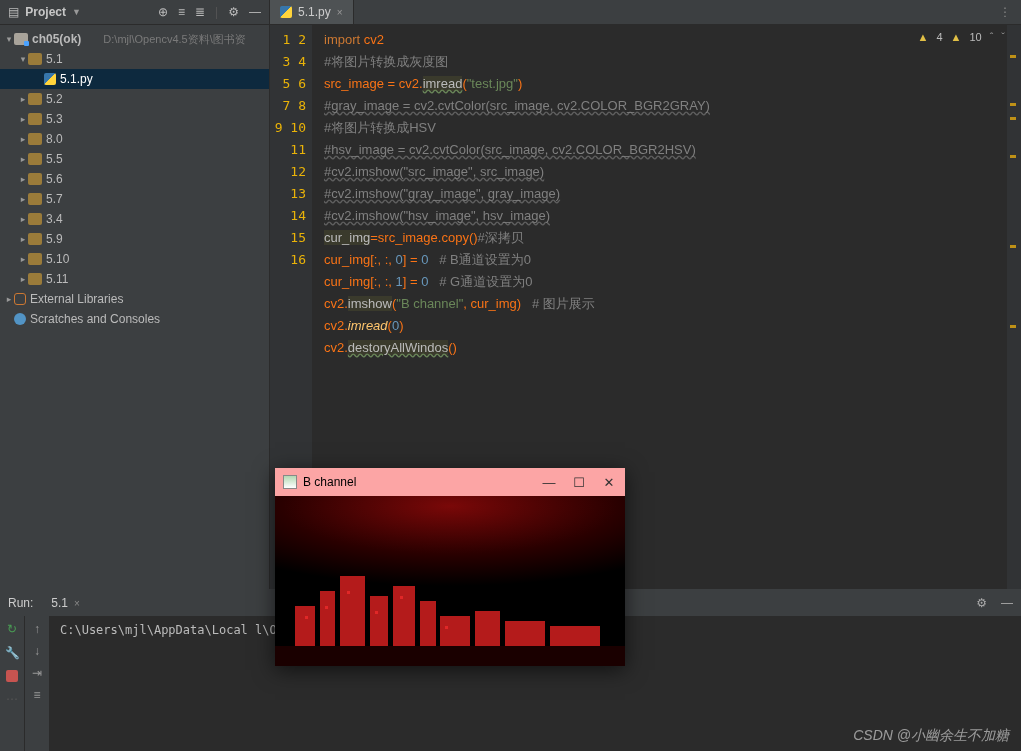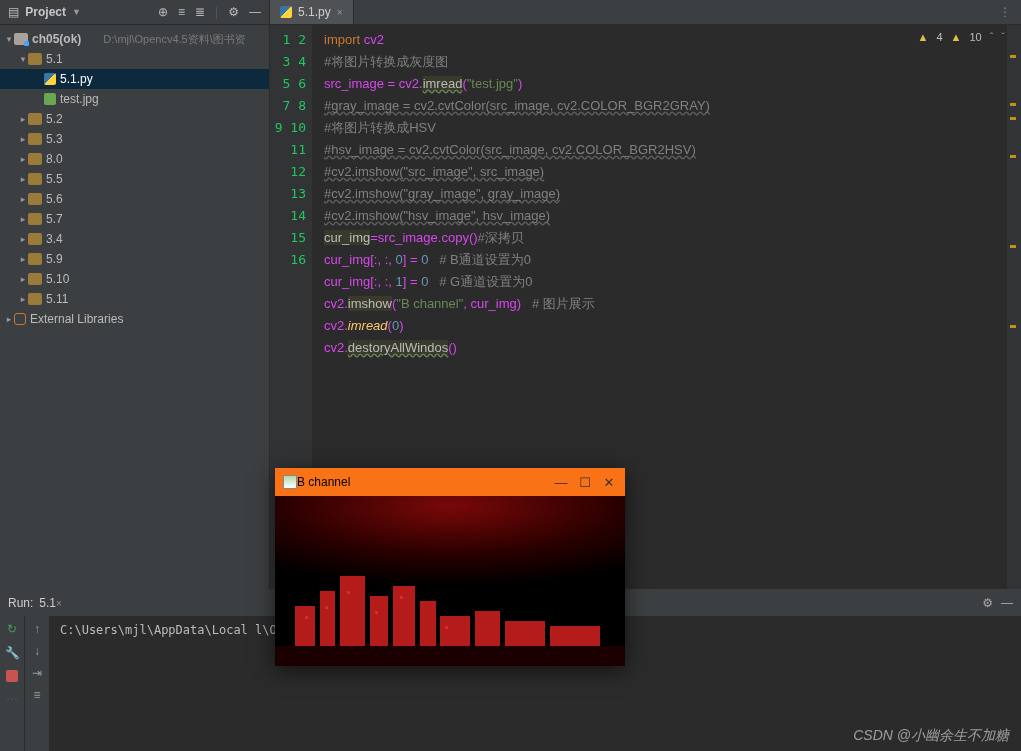--- a/index.html
+++ b/index.html
@@ -21,49 +21,49 @@
 .chev { width: 10px; text-align: center; color: #999; font-size: 9px; }
 .sp { display: inline-block; }
 .fold { width: 14px; height: 12px; background: #9a7b3a; border-radius: 2px; margin-right: 4px; }
 .fold.root { background: #a8a39a; position: relative; }
 .fold.root::after { content: ""; position: absolute; right: -1px; bottom: -1px; width: 5px; height: 5px; background: #4aa2ff; border-radius: 1px; }
 .imgicon { width: 12px; height: 12px; background: #6aa84f; border-radius: 2px; margin-right: 4px; }
 .libicon { width: 12px; height: 12px; border: 1px solid #cc7832; border-radius: 3px; margin-right: 4px; }
 .scratchicon { width: 12px; height: 12px; background: #5294c5; border-radius: 50%; margin-right: 4px; }
 .dimpath { color: #7a7a7a; margin-left: 22px; font-size: 11px; }
 .editor { flex: 1; display: flex; background: #2b2b2b; position: relative; }
-.gutter { width: 42px; background: #313335; text-align: right; padding: 4px 6px 0 0; color: #22c55e; font-family: Consolas, monospace; font-size: 13px; line-height: 22px; }
+.gutter { width: 42px; background: #313335; text-align: right; padding: 4px 6px 0 0; color: #eab308; font-family: Consolas, monospace; font-size: 13px; line-height: 22px; }
 .code { flex: 1; padding: 4px 0 0 12px; font-family: Consolas, monospace; font-size: 13px; line-height: 22px; white-space: pre; }
 .kw { color: #cc7832; }
 .str { color: #6a8759; }
 .num { color: #6897bb; }
 .com { color: #808080; }
 .comunderline { color: #808080; text-decoration: wavy underline #606060; text-decoration-skip-ink: none; }
-.ident { color: #d946ef; }
+.ident { color: #f97316; }
 .func { color: #ffc66d; font-style: italic; }
 .warn { background: rgba(82,82,48,0.4); color: #bbb; text-align: center; }
 .typo { text-decoration: wavy underline #6a8759; }
 .editor-right { position: absolute; right: 0; top: 0; width: 14px; height: 100%; background: #313335; }
 .editor-right .m { position: absolute; left: 3px; width: 6px; height: 3px; background: #be9117; }
 .warnbar { position: absolute; right: 16px; top: 6px; display: flex; gap: 8px; align-items: center; color: #bbb; font-size: 11px; }
 .warnA { color: #e2c046; }
 .warnCh { color: #999; }
 .run-panel { position: absolute; bottom: 0; left: 0; right: 0; height: 162px; background: #2b2b2b; border-top: 1px solid #3c3f41; }
-.run-tab { height: 26px; background: #3c3f41; display: flex; align-items: center; padding: 0 8px; color: #ccc; }
+.run-tab { height: 26px; background: #3c3f41; display: flex; align-items: center; padding: 0 8px; gap: 6px; color: #ccc; }
 .run-tab .x { color: #888; font-size: 10px; }
 .run-tab .gear { margin-left: auto; color: #aaa; }
 .run-body { display: flex; height: calc(100% - 26px); }
 .run-gutter { width: 25px; background: #3c3f41; display: flex; flex-direction: column; align-items: center; padding-top: 6px; gap: 10px; border-right: 1px solid #2b2b2b; }
 .run-gutter2 { width: 25px; background: #3c3f41; display: flex; flex-direction: column; align-items: center; padding-top: 6px; gap: 8px; border-right: 1px solid #2b2b2b; }
 .gbtn { width: 14px; height: 14px; color: #999; font-size: 12px; text-align: center; line-height: 14px; }
 .gbtn.green { color: #499c54; }
 .gbtn.red { width: 12px; height: 12px; background: #c75450; border-radius: 2px; }
 .run-out { flex: 1; padding: 6px 10px; font-family: Consolas, monospace; font-size: 12px; color: #bbb; overflow: hidden; white-space: nowrap; }
 .popup { position: absolute; left: 275px; top: 468px; width: 350px; background: #fff; box-shadow: 0 4px 20px rgba(0,0,0,0.6); }
-.popup-title { height: 28px; display: flex; align-items: center; padding: 0 8px; background: #f97316; color: #000; font-size: 12px; }
+.popup-title { height: 28px; display: flex; align-items: center; padding: 0 8px; gap: 6px; background: #fca5a5; color: #000; font-size: 12px; }
 .popup-title .wicon { width: 14px; height: 14px; border: 1px solid #888; background: linear-gradient(#b2d8b2, #fff); }
 .popup-title .wtxt { flex: 1; }
 .popup-title .wbtn { width: 16px; text-align: center; color: #333; font-size: 13px; margin-left: 8px; }
 .popup-img { width: 100%; height: 170px; background: #000; position: relative; overflow: hidden; }
 .popup-img svg { width: 100%; height: 100%; }
 .watermark { position: absolute; right: 12px; bottom: 6px; color: rgba(230,230,230,0.6); font-size: 14px; font-style: italic; }
 .ico { display:inline-block; }
 </style>
 </head>
 <body>
@@ -107,25 +107,20 @@
           <span class="chev">▾</span>
         <span class="fold"></span>
         <span>5.1</span>
       </div>
       <div class="tree-row sel">
         <span class="sp" style="width:44px"></span>
         <span class="pyicon" style="margin-right:4px"></span>
         <span>5.1.py</span>
       </div>
       <div class="tree-row">
-        <span class="sp" style="width:44px"></span>
-        <span class="imgicon"></span>
-        <span>test.jpg</span>
-      </div>
-      <div class="tree-row">
           <span class="sp" style="width:18px"></span>
           <span class="chev">▸</span>
           <span class="fold"></span>
           <span>5.2</span>
         </div>
       <div class="tree-row">
           <span class="sp" style="width:18px"></span>
           <span class="chev">▸</span>
           <span class="fold"></span>
           <span>5.3</span>
@@ -176,20 +171,25 @@
           <span class="sp" style="width:18px"></span>
           <span class="chev">▸</span>
           <span class="fold"></span>
           <span>5.11</span>
         </div>
       <div class="tree-row">
         <span class="sp" style="width:4px"></span>
           <span class="chev">▸</span>
         <span class="libicon"></span>
         <span>External Libraries</span>
+      </div>
+      <div class="tree-row">
+        <span class="sp" style="width:14px"></span>
+        <span class="scratchicon"></span>
+        <span>Scratches and Consoles</span>
       </div>
     </div>
   </div>
 
   <div class="editor">
     <div class="gutter">
 1
 2
 3
 4

